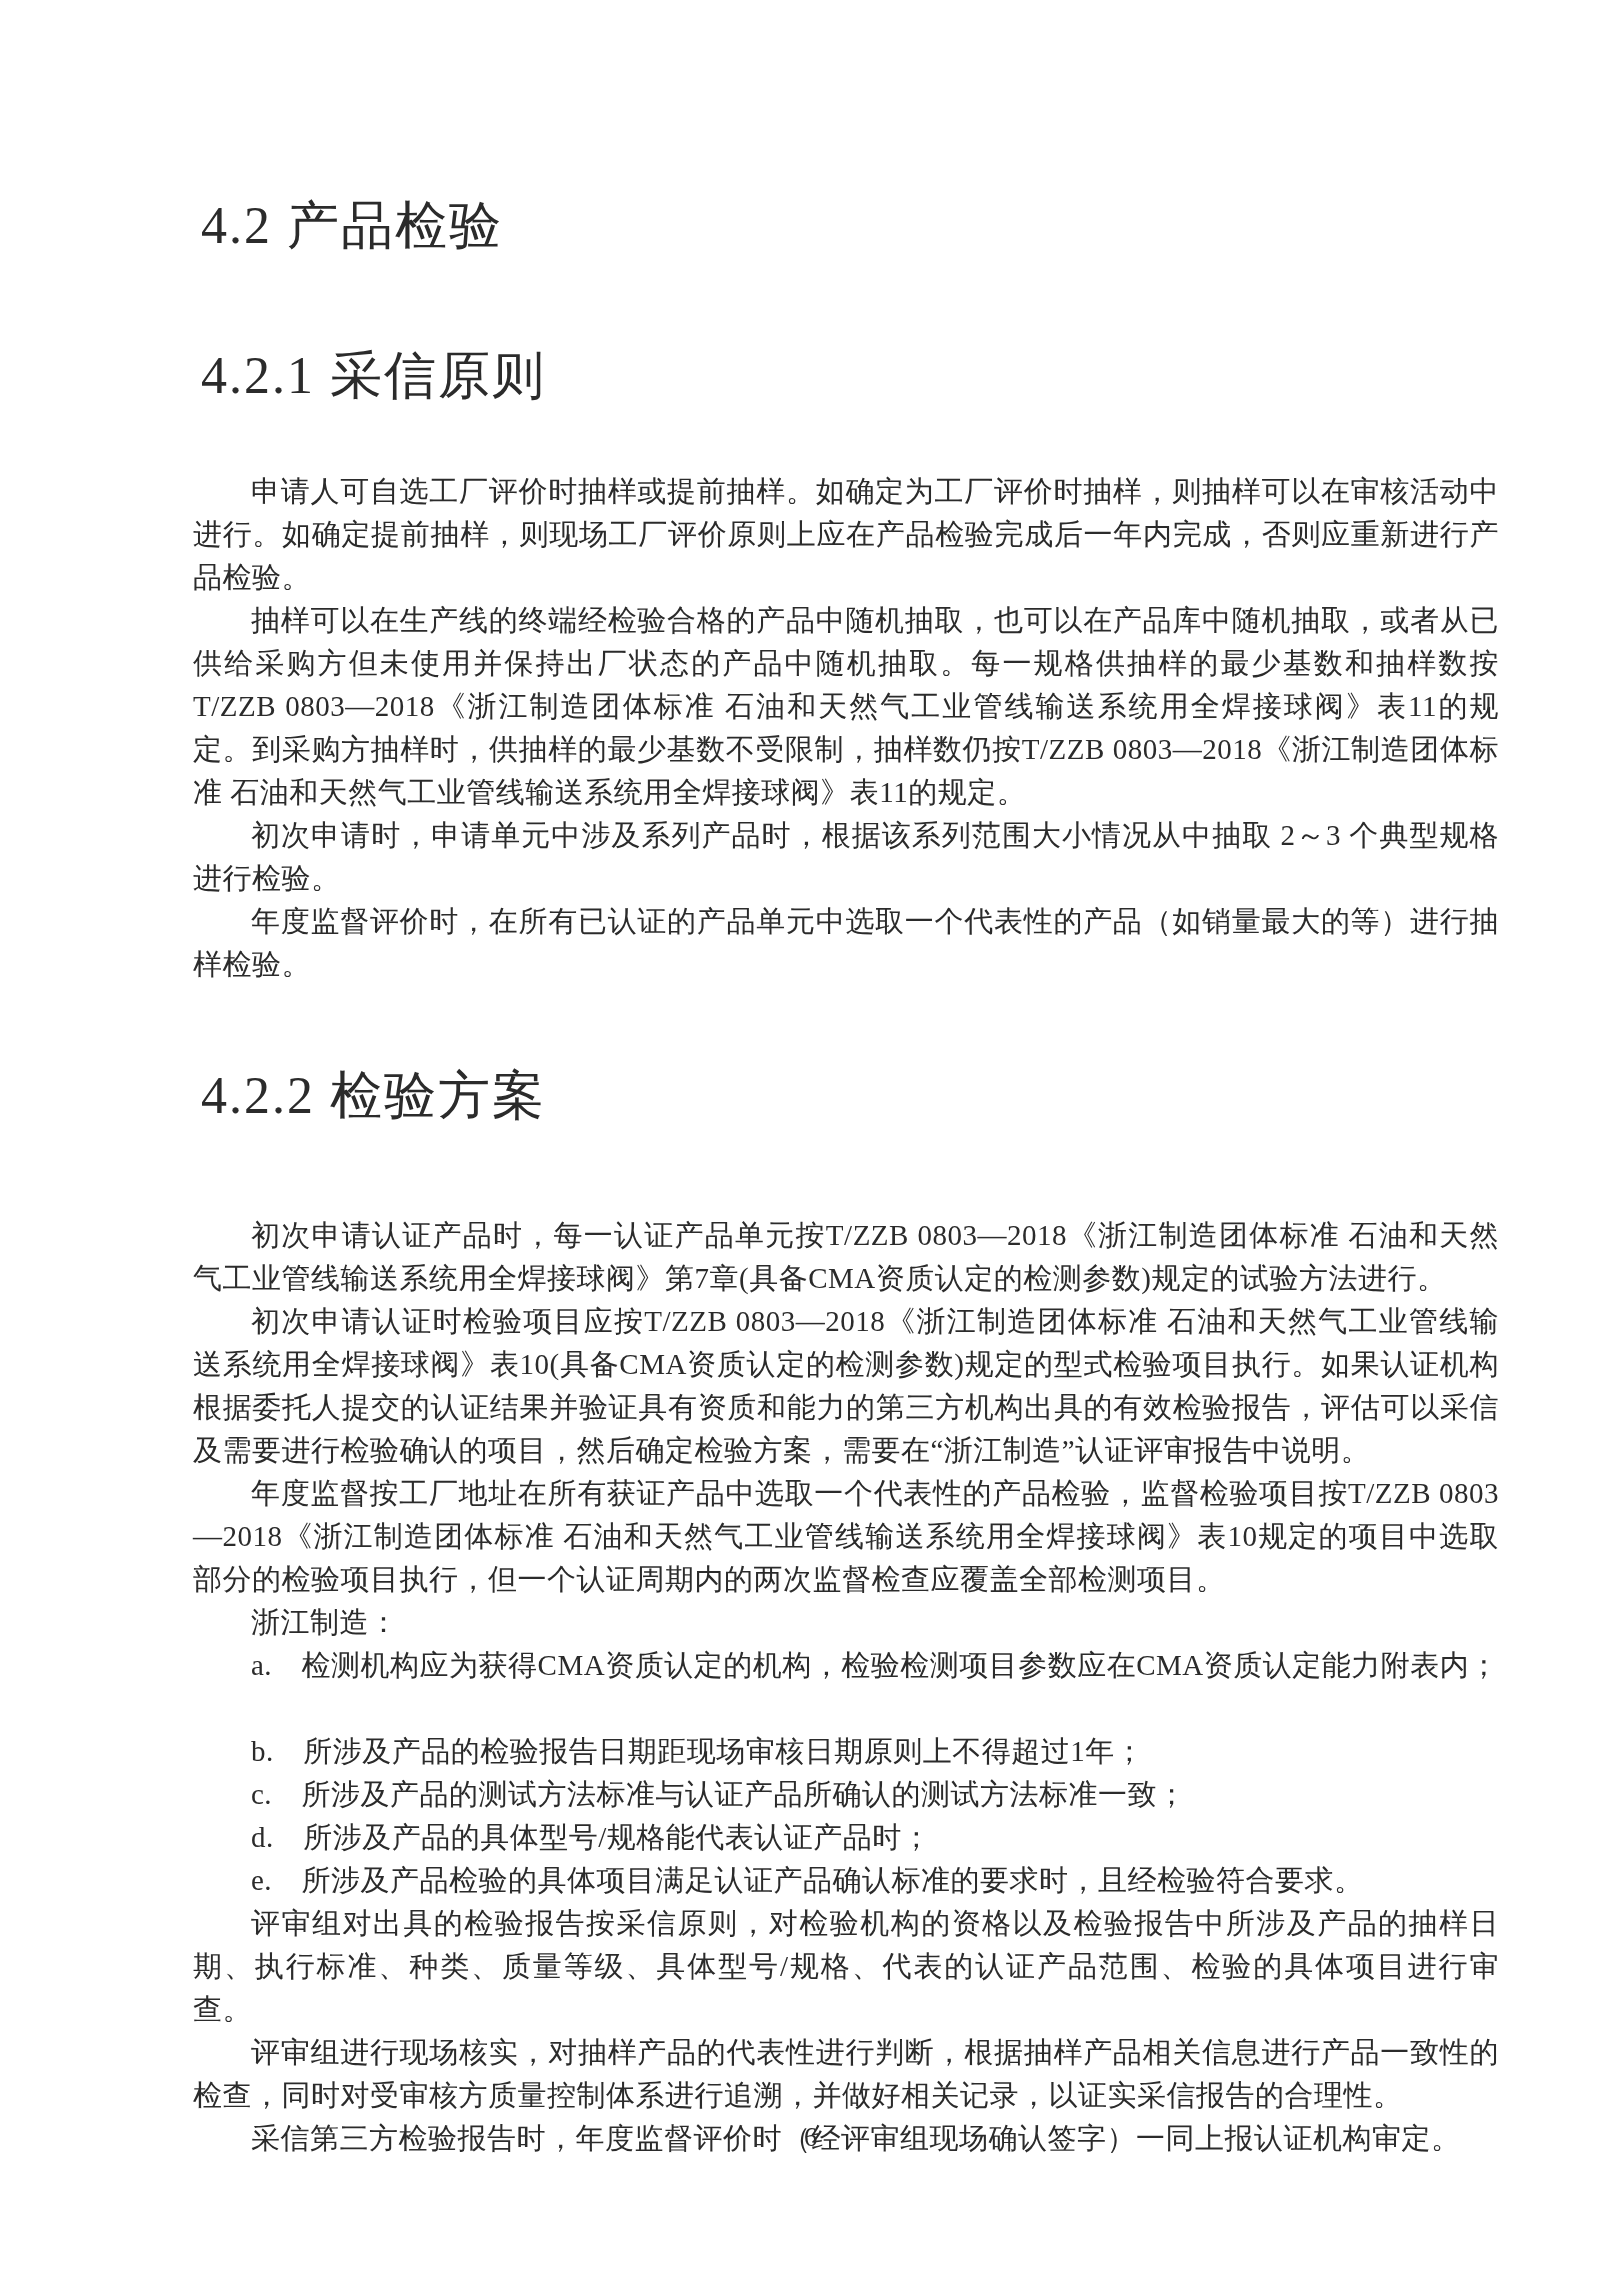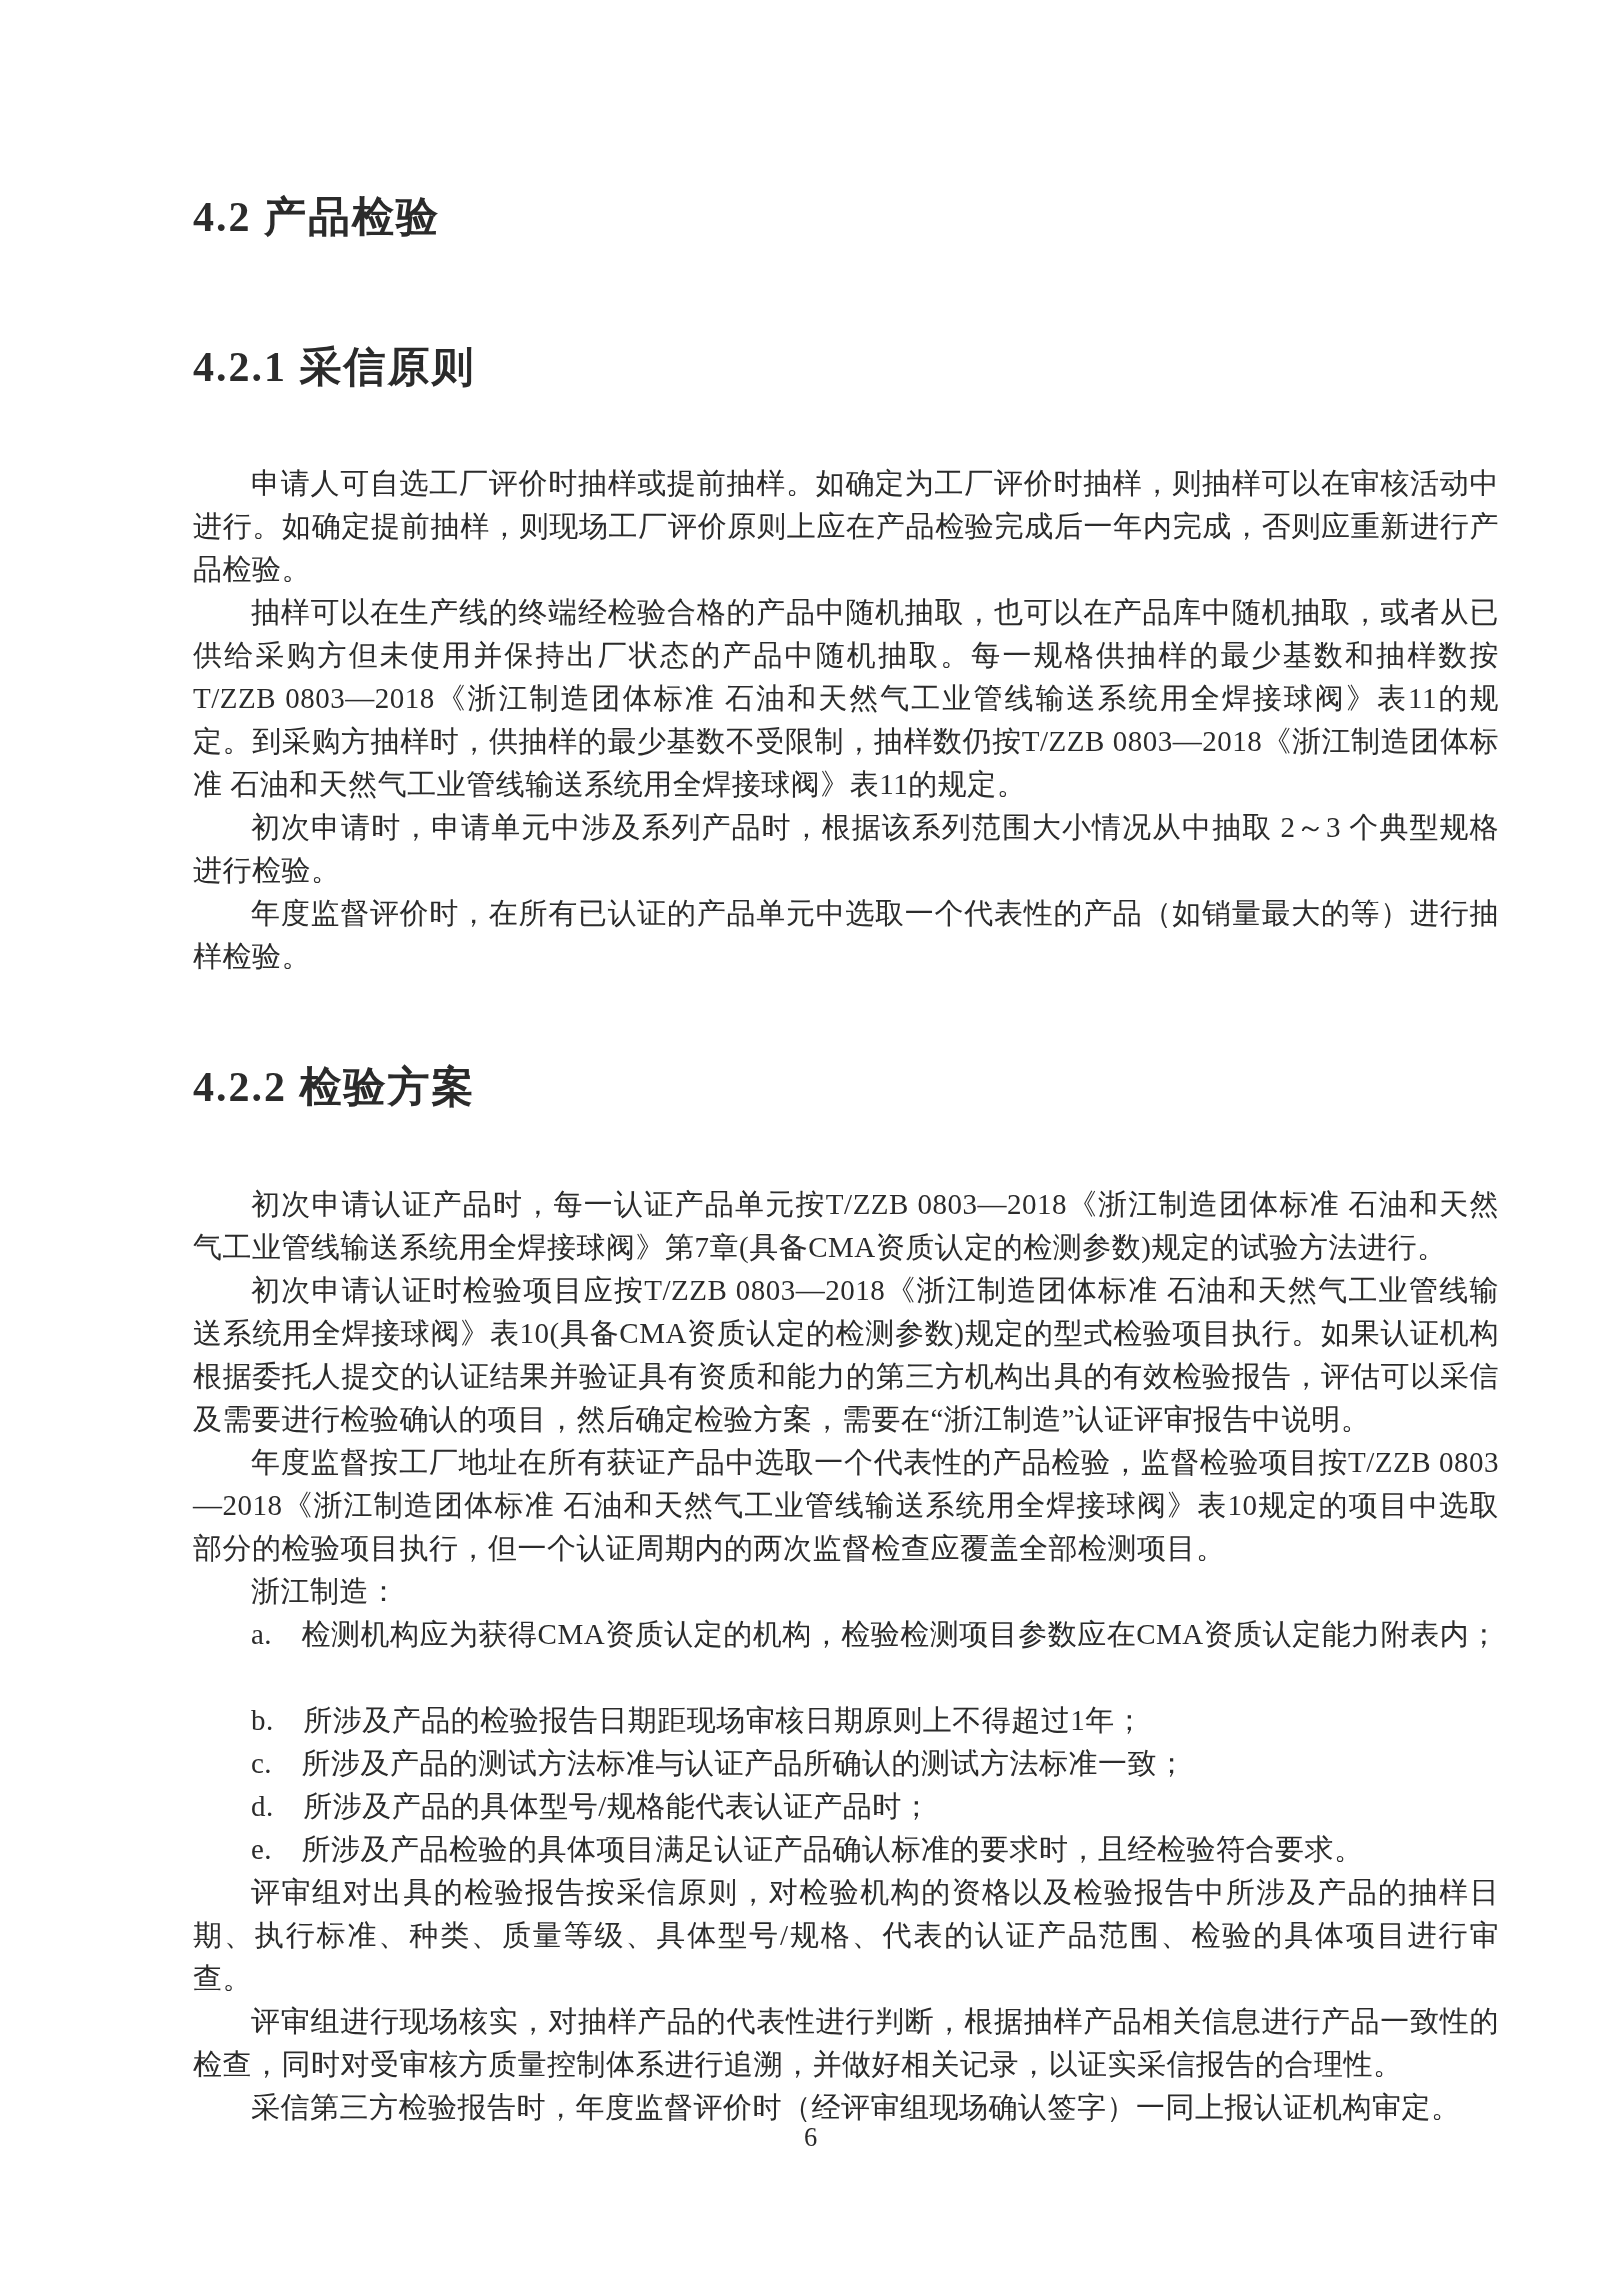--- a/index.html
+++ b/index.html
@@ -14,30 +14,30 @@
     background: #ffffff;
     overflow: hidden;
     font-family: "Liberation Serif", "DejaVu Serif", serif;
     color: #2b2b2b;
   }
   .content {
     box-sizing: border-box;
     padding: 194px 122px 0 193px;
   }
   h1.sec-heading, h2.sec-heading {
-    font-size: 42px;
+    font-size: 52px;
     line-height: 47px;
-    font-weight: 700;
+    font-weight: 400;
     letter-spacing: 2px;
-    margin: 0;
+    margin: 8px;
   }
   h2.sec-heading.h421 { margin-top: 103px; }
   h2.sec-heading.h422 { margin-top: 86px; }
   .body-block { margin-top: 71px; font-family: Liberation Serif, serif; }
-  .body-block.second { margin-top: 72px; }
+  .body-block.second { margin-top: 95px; }
   .body-block p {
     margin: 0;
     font-size: 29px;
     line-height: 43px;
     text-align: justify;
     text-indent: 2em;
     letter-spacing: 0.5px;
   }
   .body-block p.gap-above { margin-top: 43px; }
   .page-footer {

